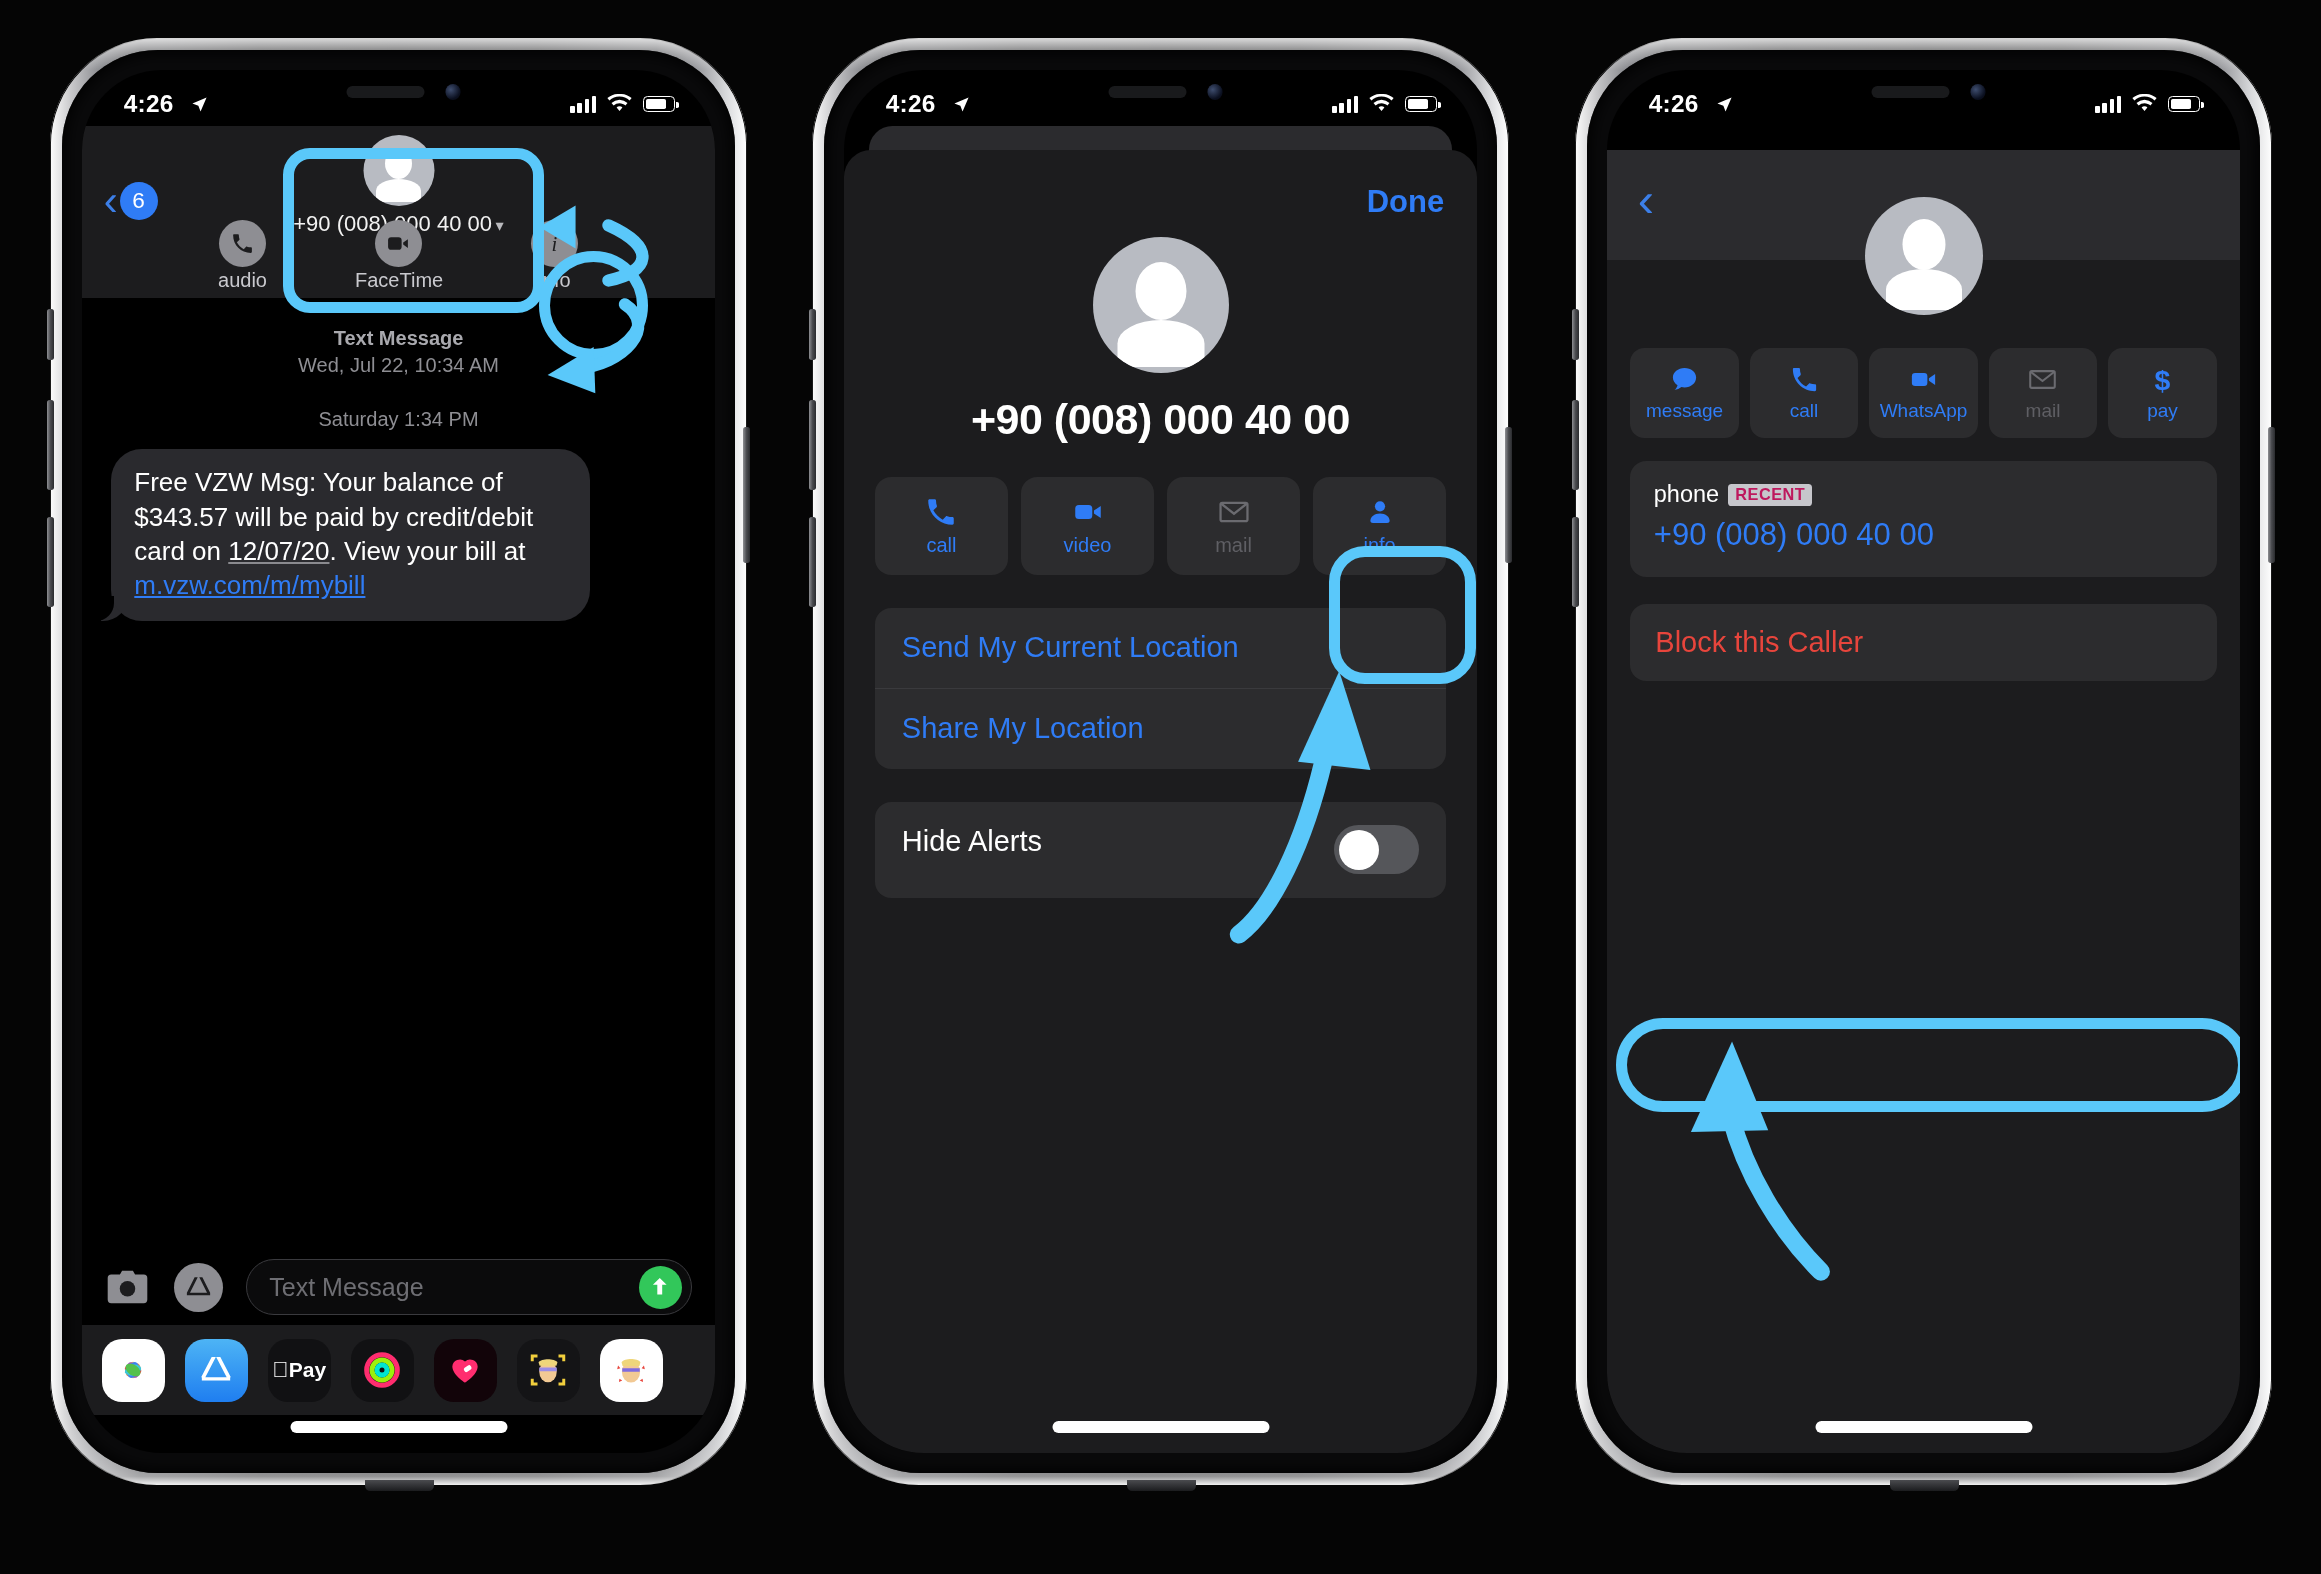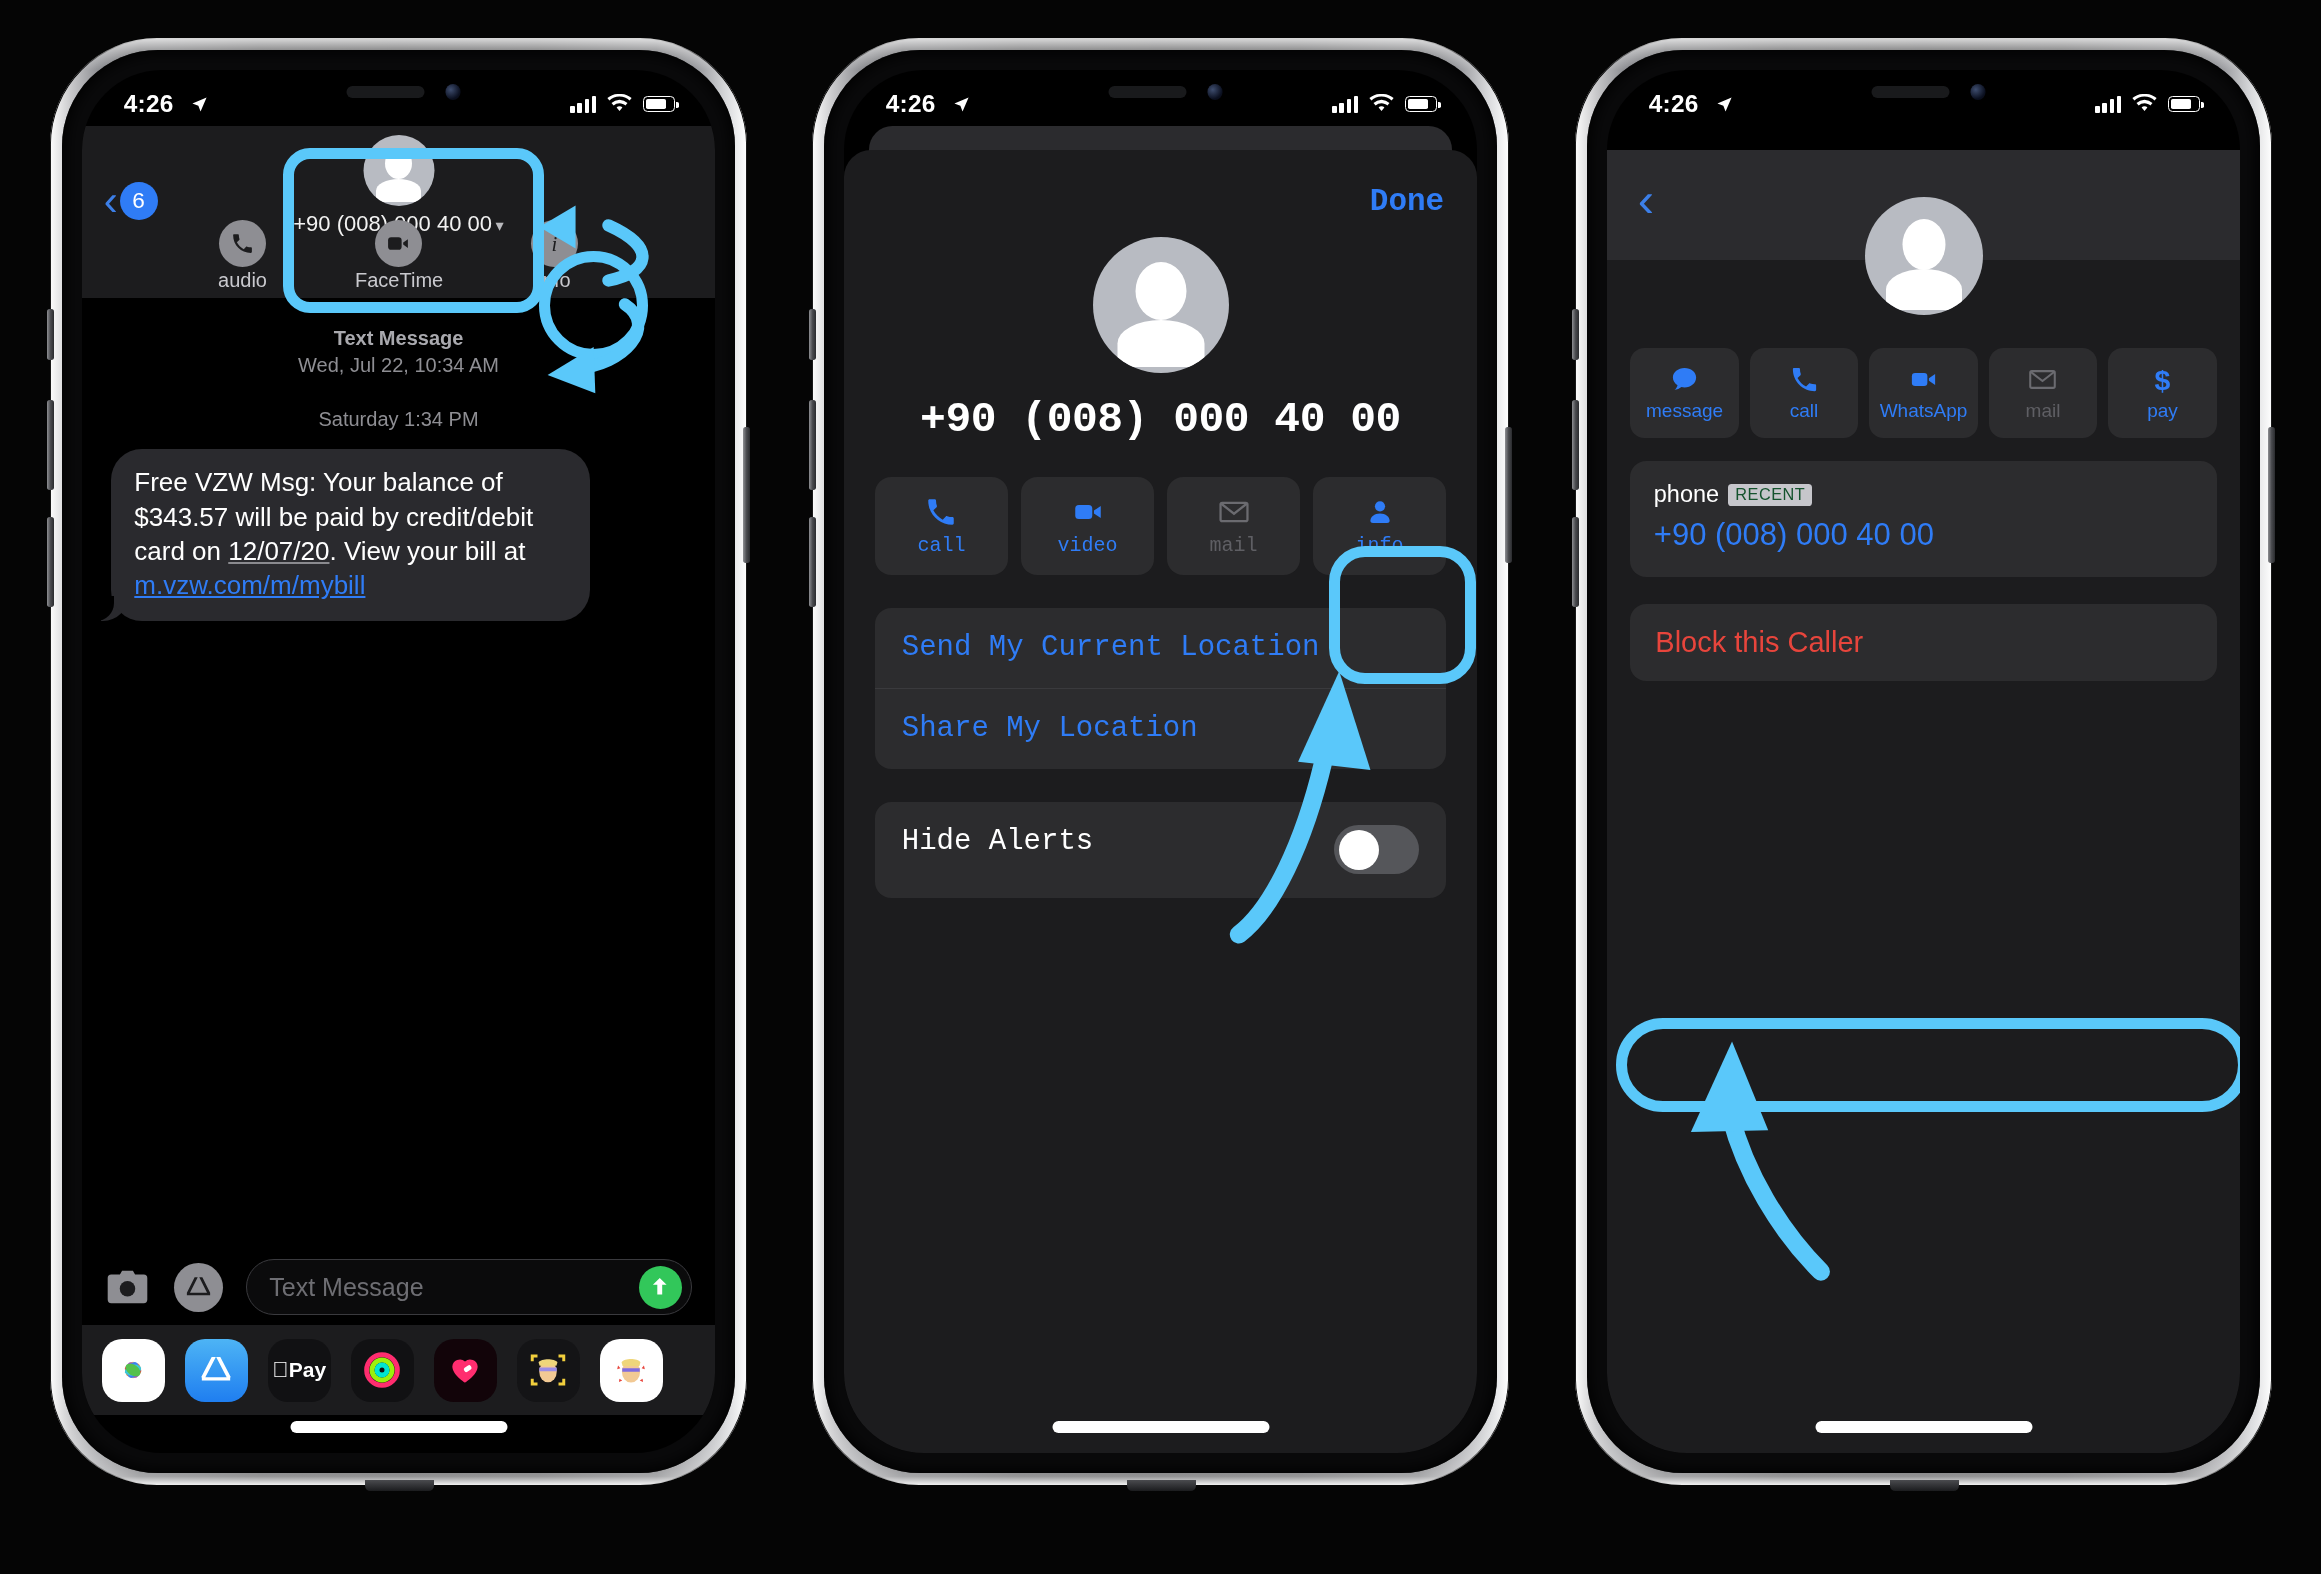--- a/index.html
+++ b/index.html
@@ -122,21 +122,21 @@
   .appdock{ position:absolute; left:0; right:0; bottom:38px; height:90px; background:#1c1c1e; z-index:4;
     display:flex; align-items:center; gap:20px; padding:0 20px;}
   .dock-ic{ width:63px; height:63px; border-radius:20px; display:flex; align-items:center; justify-content:center;
     font-size:25px; overflow:hidden; position:relative;}
 
   
   #p2{ left:812px; top:38px; }
   .sheet-behind{ position:absolute; top:56px; left:25px; right:25px; height:36px;
     background:#2b2b2e; border-radius:23.5px 23.5px 0 0; z-index:2;}
   .sheet{ position:absolute; top:80px; left:0; right:0; bottom:0; background:#1c1c1e;
-    border-radius:27px 27px 0 0; z-index:3;font-family:Liberation Mono, monospace;}
+    border-radius:27px 27px 0 0; z-index:3;}
   .done{ position:absolute; right:33px; top:34px; color:#2f7cf6; font-size:31px; font-weight:600;}
   .sheet .avatar{ width:136px; height:136px; margin:87px auto 0;}
   .sheet .avatar .head{ top:25px; width:51px; height:58px;}
   .sheet .avatar .body{ bottom:5.4px; width:87px; height:47px;}
   .sheet-name{ text-align:center; color:#fff; font-size:43px; font-weight:700; margin-top:22px; letter-spacing:-0.5px;}
   .tiles{ display:flex; gap:12.7px; padding:0 31px; margin-top:33px;}
   .tile{ flex:1; height:98px; background:#2c2c2e; border-radius:16.3px;
     display:flex; flex-direction:column; align-items:center; justify-content:center; gap:5.4px;}
   .tile .lb{ font-size:20px; color:#2f7cf6;}
   .tile.dim .lb{ color:#5f5f64;}
@@ -155,21 +155,21 @@
   .card .avatar{ width:118px; height:118px; margin:-63px auto 0;}
   .card .avatar .head{ top:22px; width:43px; height:51px;}
   .card .avatar .body{ bottom:4.5px; width:76px; height:41px;}
   .tiles3{ display:flex; gap:11px; padding:0 23.5px; margin-top:33px;}
   .tile3{ flex:1; height:90px; background:#2c2c2e; border-radius:14.5px;
     display:flex; flex-direction:column; align-items:center; justify-content:center; gap:4.5px;}
   .tile3 .lb{ font-size:19px; color:#2f7cf6; white-space:nowrap;}
   .tile3.dim .lb{ color:#5f5f64;}
   .phonebox{ margin:23.5px 23.5px 0; background:#2c2c2e; border-radius:16.3px; padding:20px 23.5px 23.5px;}
   .phonebox .lab{ color:#fff; font-size:23.5px; display:flex; align-items:center; gap:9px;}
-  .recent{ background:#c6c6cb; color:#14532d; font-size:16.3px; font-weight:400; letter-spacing:0.5px;
+  .recent{ background:#c6c6cb; color:#be185d; font-size:16.3px; font-weight:700; letter-spacing:0.5px;
     padding:1.8px 7.2px; border-radius:3.6px;}
   .phonebox .num{ color:#2f7cf6; font-size:31px; margin-top:9px;}
   .list3{ margin:25px 23.5px 0; background:#2c2c2e; border-radius:16.3px; overflow:hidden;}
   .list3 .row{ padding:20px 25px; color:#2f7cf6; font-size:29px; border-top:0.9px solid #3a3a3d;}
   .list3 .row:first-child{ border-top:none;}
   .blockbox{ margin:27px 23.5px 0; background:#2c2c2e; border-radius:16.3px;
     padding:22px 25px; color:#e8453c; font-size:29px;}
 
   
   .anno{ position:absolute; inset:0; z-index:30; pointer-events:none;}

